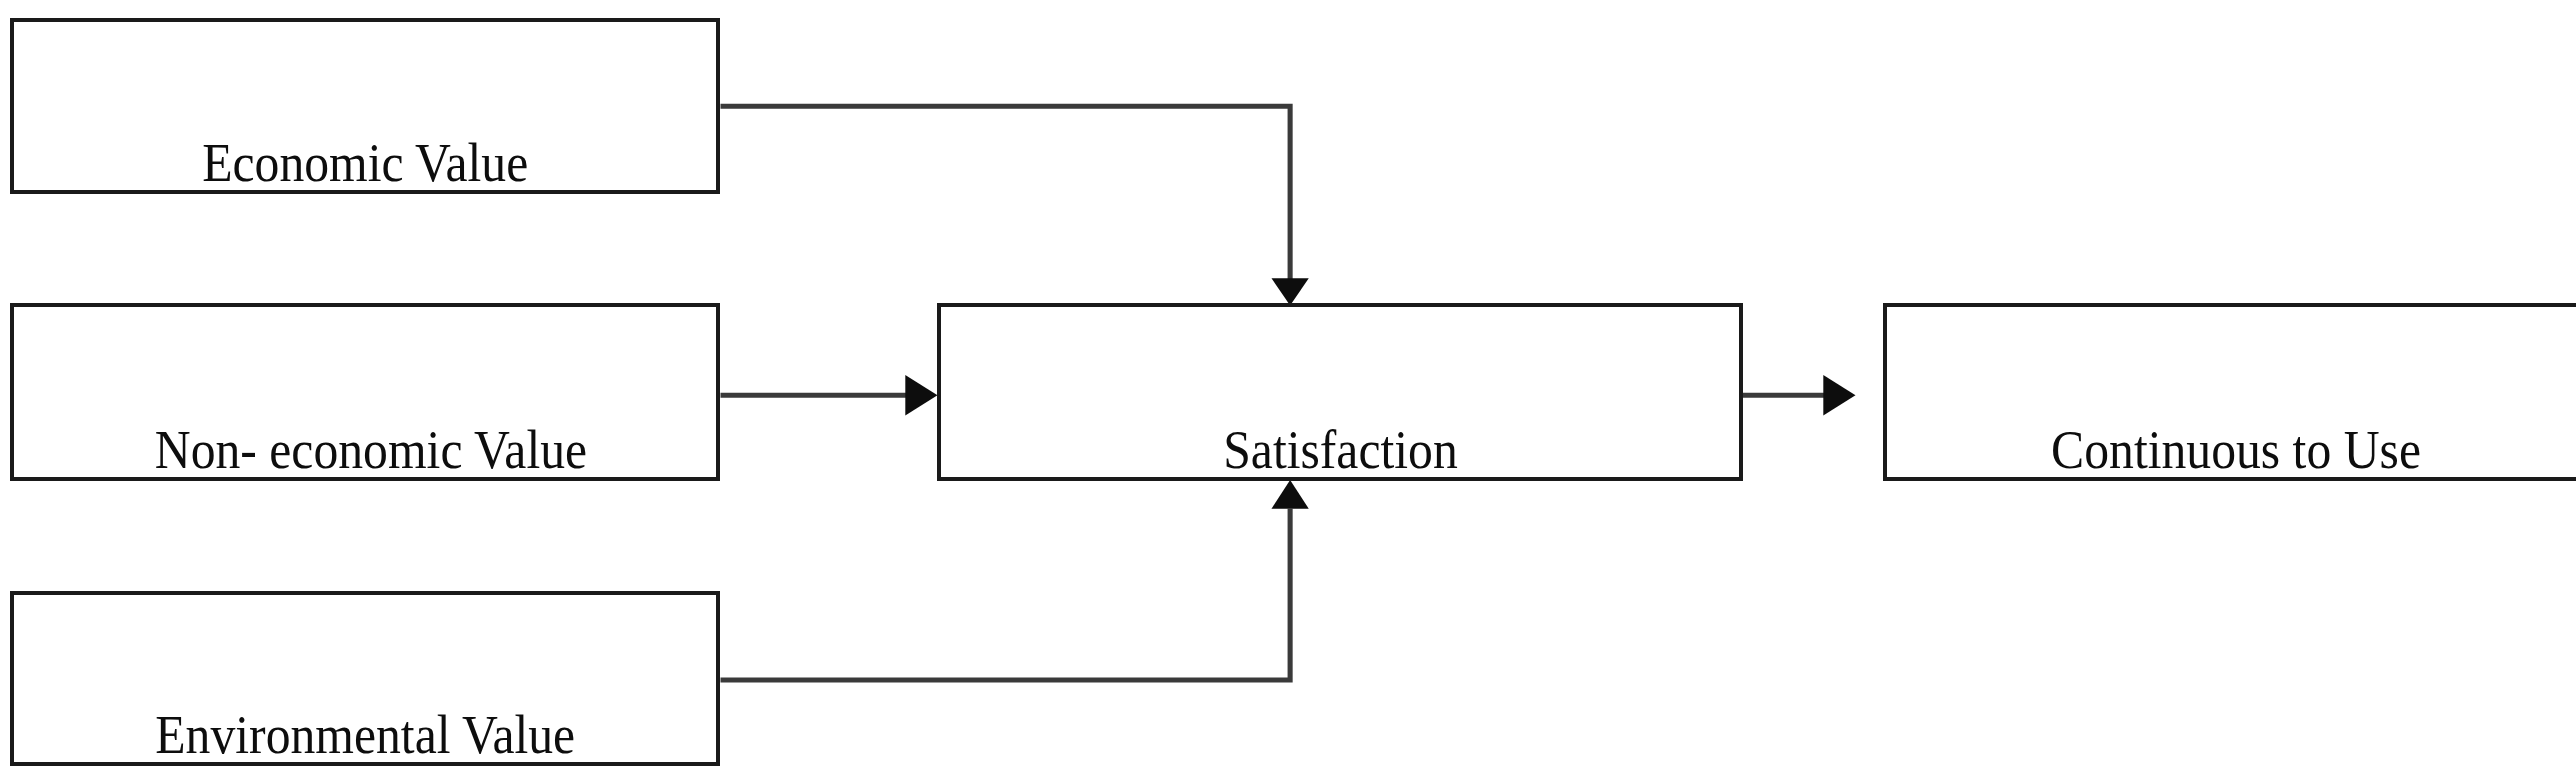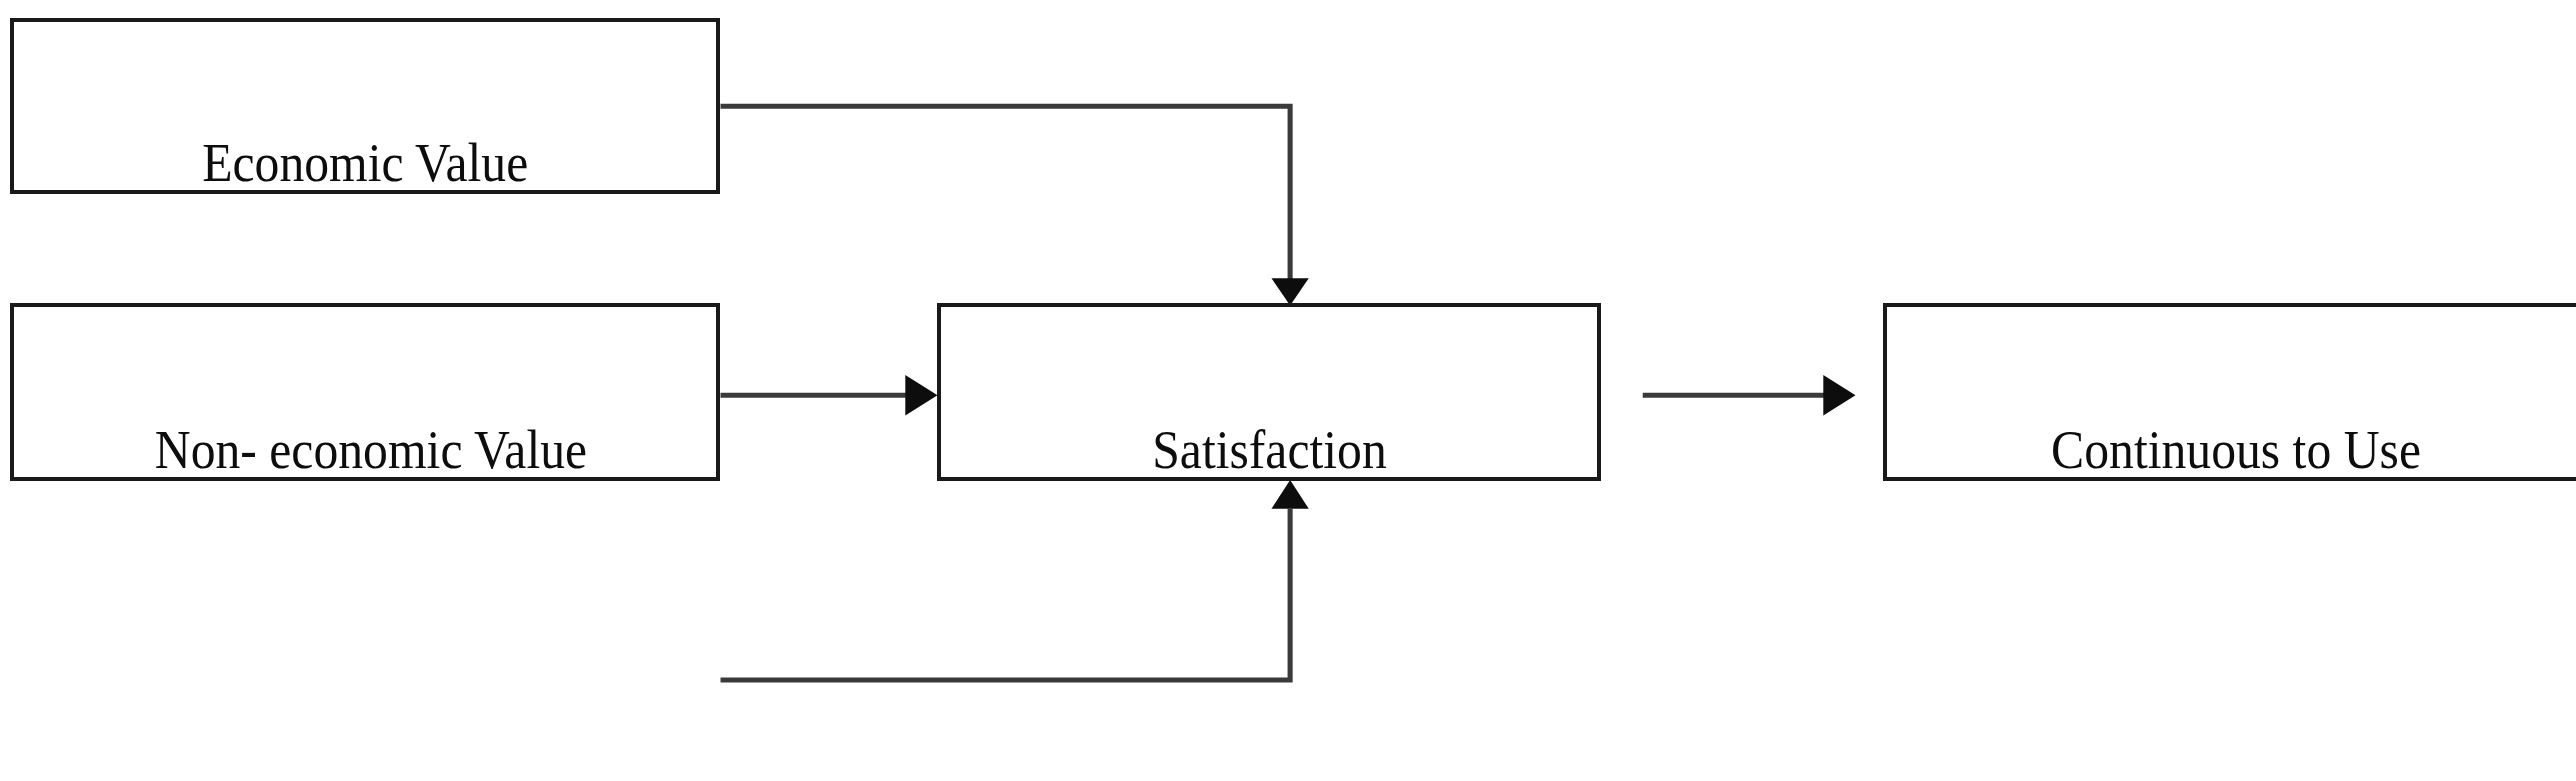--- a/index.html
+++ b/index.html
@@ -32,21 +32,21 @@
     font-size: 54px;
     line-height: 1;
     letter-spacing: 0px;
     white-space: nowrap;
     transform: scaleX(0.92);
     transform-origin: center center;
   }
   #node-economic-value   { left: 10.2px;   top: 18px;  width: 710px; height: 176px; }
   #node-noneconomic-value{ left: 10.2px;   top: 303px; width: 710px; height: 178px; padding-left: 12px; }
   #node-environmental-value { left: 10.2px; top: 591px; width: 710px; height: 175px; }
-  #node-satisfaction     { left: 937px; top: 303px; width: 664px; height: 178px; }
+  #node-satisfaction     { left: 937px; top: 303px; width: 806px; height: 178px; }
   #node-continuous-to-use{ left: 1855px; top: 303px; width: 706px; height: 178px; margin-left: 28px; }
 
   #edge-layer {
     position: absolute;
     left: 0;
     top: 0;
     width: 2576px;
     height: 782px;
     pointer-events: none;
   }
@@ -90,20 +90,23 @@
   </svg>
 
   <div class="node" id="node-economic-value">
     <span class="node-label">Economic Value</span>
   </div>
 
   <div class="node" id="node-noneconomic-value">
     <span class="node-label">Non- economic Value</span>
   </div>
 
+  <div class="node" id="node-environmental-value">
+    <span class="node-label">Environmental Value</span>
+  </div>
 
   <div class="node" id="node-satisfaction">
     <span class="node-label">Satisfaction</span>
   </div>
 
   <div class="node" id="node-continuous-to-use">
     <span class="node-label">Continuous to Use</span>
   </div>
 
 </div>

